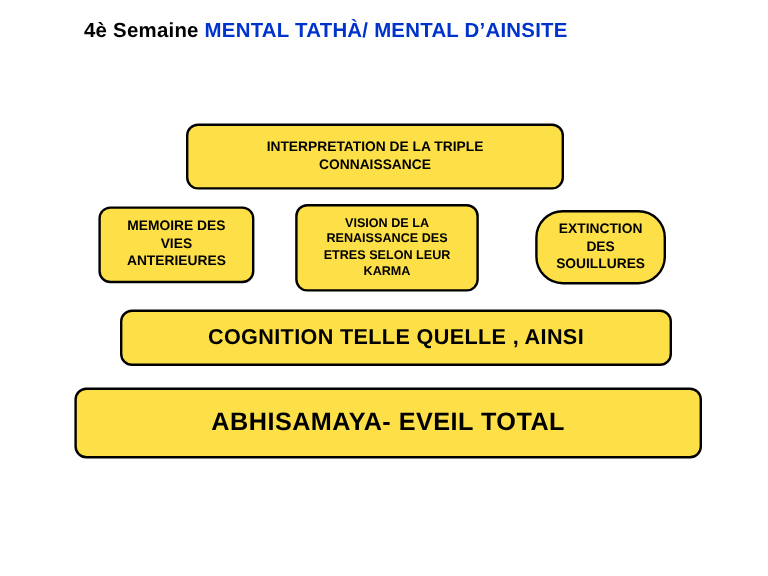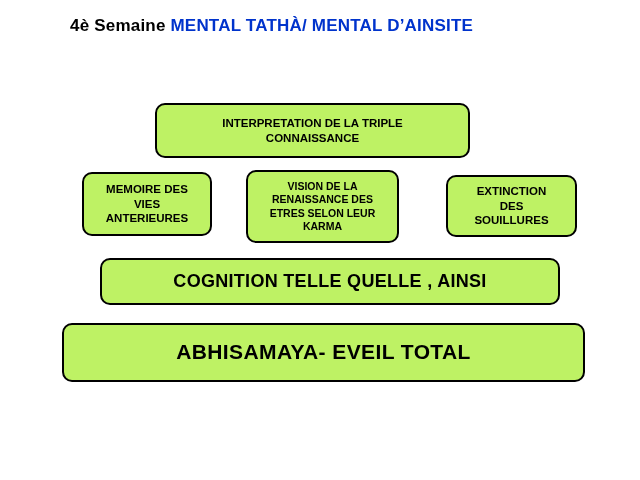--- a/index.html
+++ b/index.html
@@ -27,36 +27,36 @@
     letter-spacing: 0.2px;
   }
   .title .accent {
     color: #0033cc;
   }
   .box {
     position: absolute;
     box-sizing: border-box;
     border: 2px solid #000000;
     border-radius: 10px;
-    background: #bef264;
+    background: #fde047;
     display: flex;
     align-items: center;
     justify-content: center;
     text-align: center;
     font-weight: bold;
     color: #000000;
     line-height: 1.25;
   }
   .box span {
     white-space: pre-line;
   }
   .box-interpretation { left: 155px; top: 103px; width: 315px; height: 55px; font-size: 11.5px; }
   .box-memoire        { left: 82px;  top: 172px; width: 130px; height: 64px; font-size: 11.5px; }
   .box-vision         { left: 246px; top: 170px; width: 153px; height: 73px; font-size: 10.5px; }
-  .box-extinction     { left: 446px; top: 175px; width: 131px; height: 62px; font-size: 11.5px; }
+  .box-extinction     { left: 446px; top: 175px; width: 109px; height: 62px; font-size: 11.5px; border-radius: 23px; }
   .box-cognition      { left: 100px; top: 258px; width: 460px; height: 47px; font-size: 18px; border-width: 2.5px; letter-spacing: 0.3px; }
   .box-abhisamaya     { left: 62px;  top: 323px; width: 523px; height: 59px; font-size: 21px; border-width: 2.5px; letter-spacing: 0.4px; align-items: center; }
 </style>
 </head>
 <body>
 
 <div class="slide">
 
   <h1 class="title"><span>4è Semaine </span><span class="accent">MENTAL TATHÀ/ MENTAL D’AINSITE</span></h1>
 

